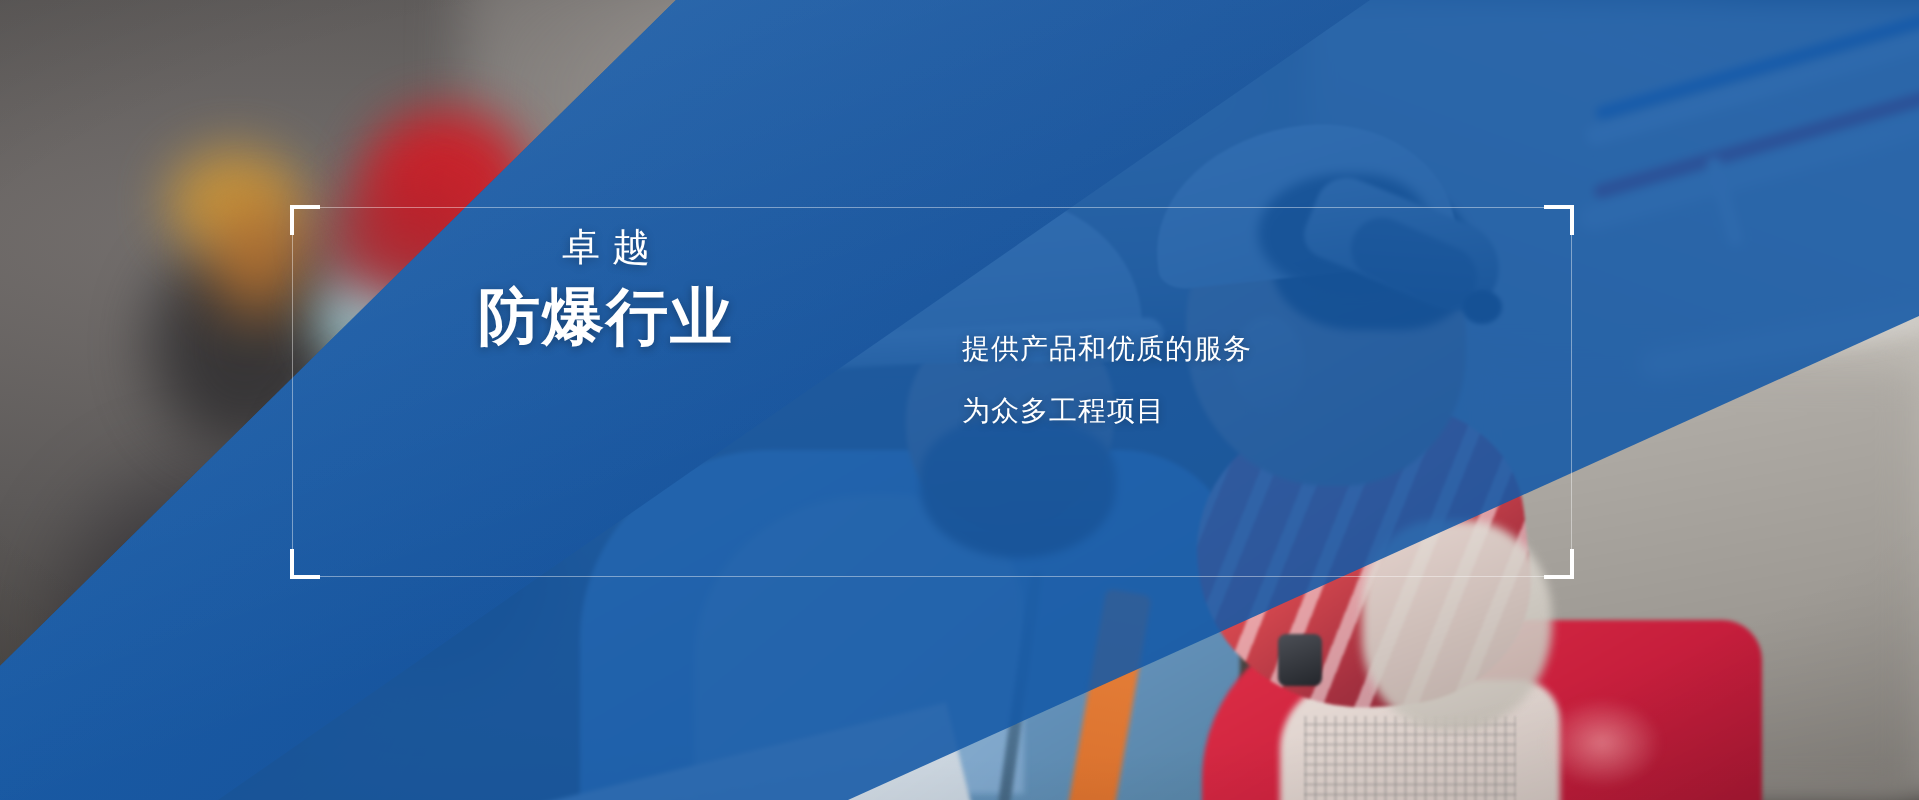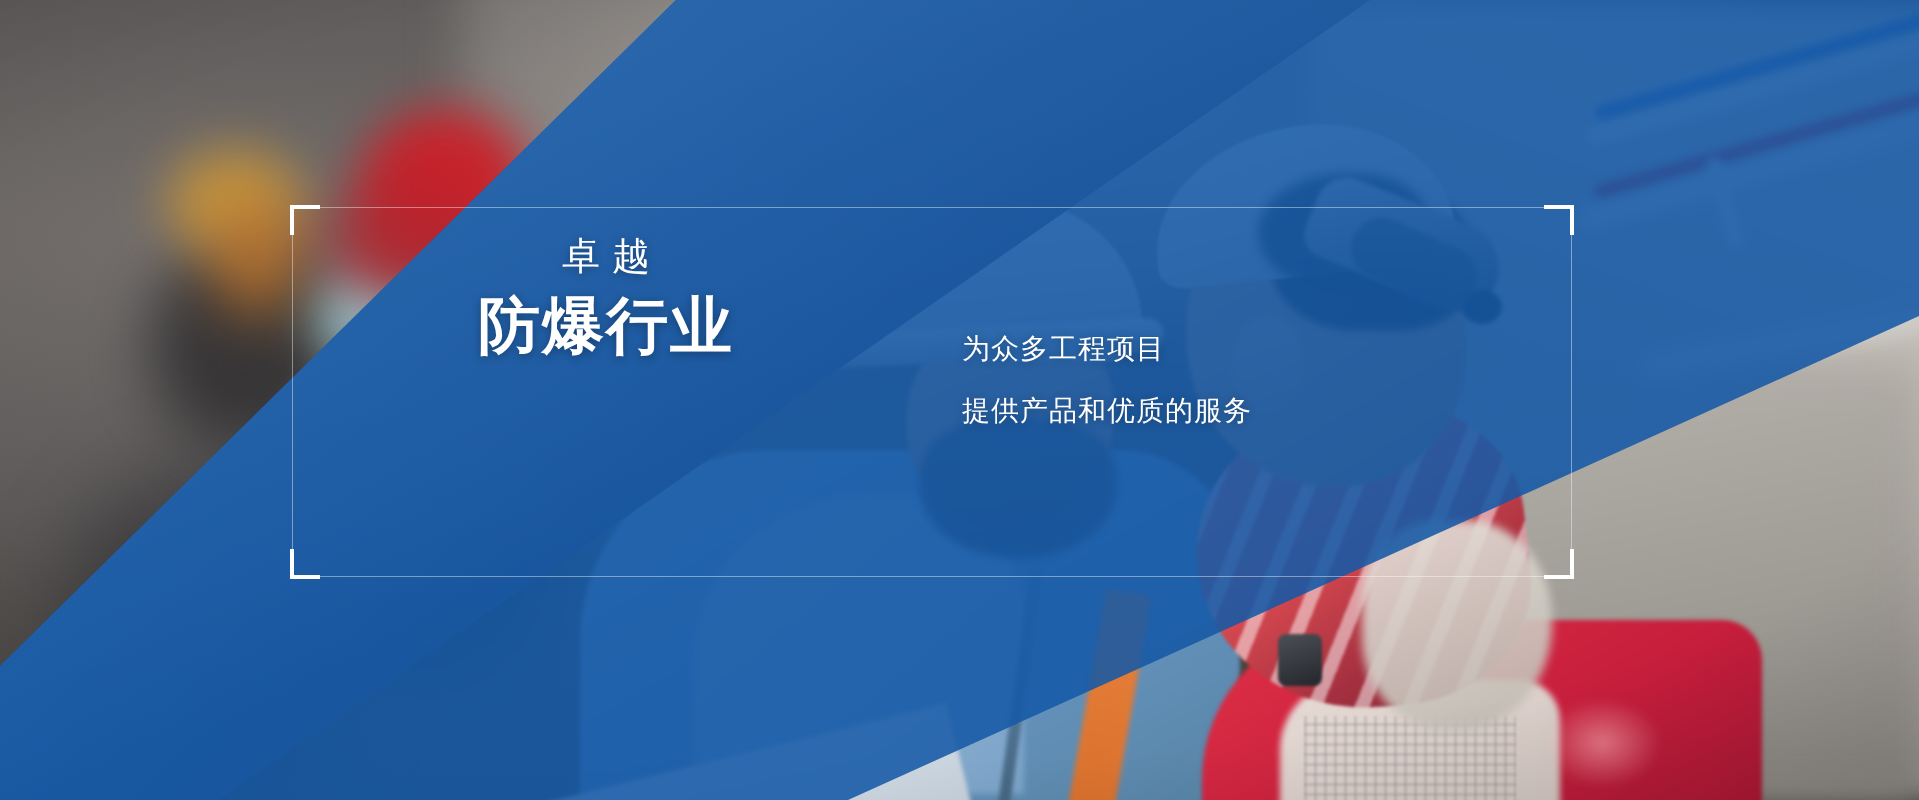--- a/index.html
+++ b/index.html
@@ -252,21 +252,21 @@
   .c-br .v { width:4px; height:30px; right:0; bottom:0; }
 
   
   .headline {
     position:absolute; left:436px; top:228px; width:340px;
     text-align:center; color:#fff;
     text-shadow:0 2px 10px rgba(0,0,0,.32);
   }
   .hl-sub {
     font-size:38px; line-height:1.05; font-weight:400;
-    letter-spacing:12px; text-indent:12px;margin-top:9px;
+    letter-spacing:12px; text-indent:12px;
   }
   .hl-main {
     font-size:62px; line-height:1.08; font-weight:700;
     letter-spacing:2px; margin-top:2px;
   }
   .hl-sub2 {
     font-size:38px; line-height:1.05; font-weight:400;
     letter-spacing:12px; text-indent:12px; margin-top:26px;
   }
   .hl-main2 {
@@ -373,17 +373,17 @@
         <span class="v"></span>
     </div>
   </div>
 
   <div class="headline">
     <div class="hl-sub">卓越</div>
     <div class="hl-main2">防爆行业</div>
   </div>
 
   <div class="desc">
+    <div class="desc-line">提供产品和优质的服务</div>
     <div class="desc-line">为众多工程项目</div>
-    <div class="desc-line">提供产品和优质的服务</div>
   </div>
 
 </div>
 
 </body></html>

